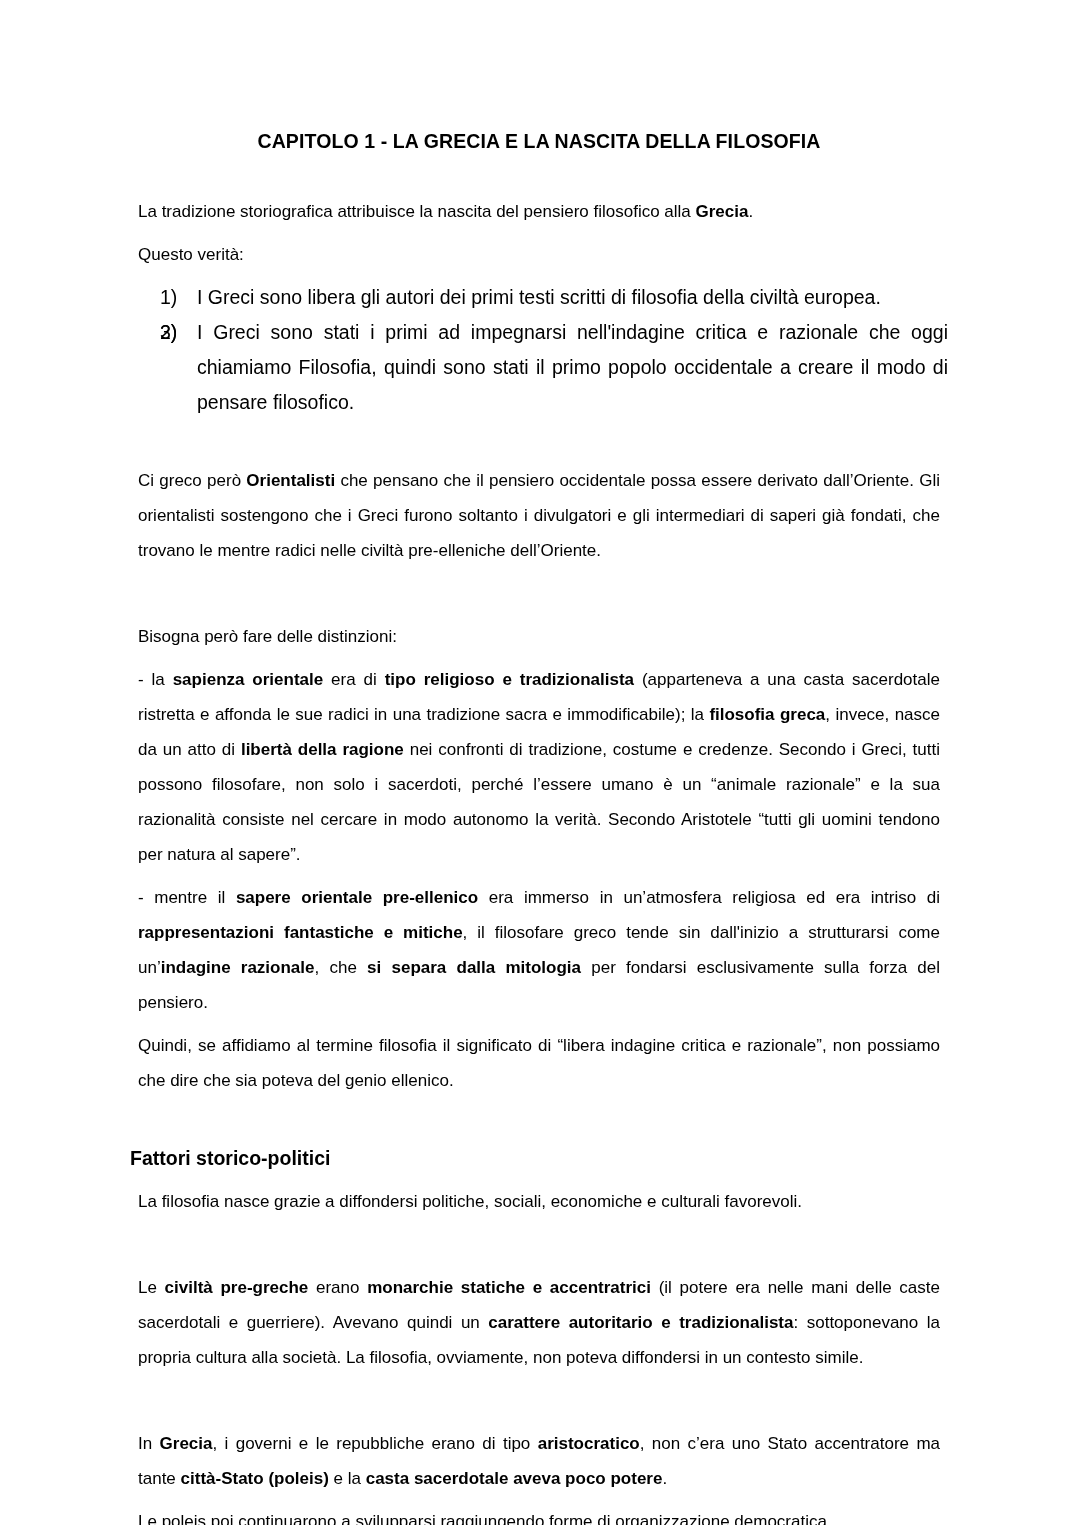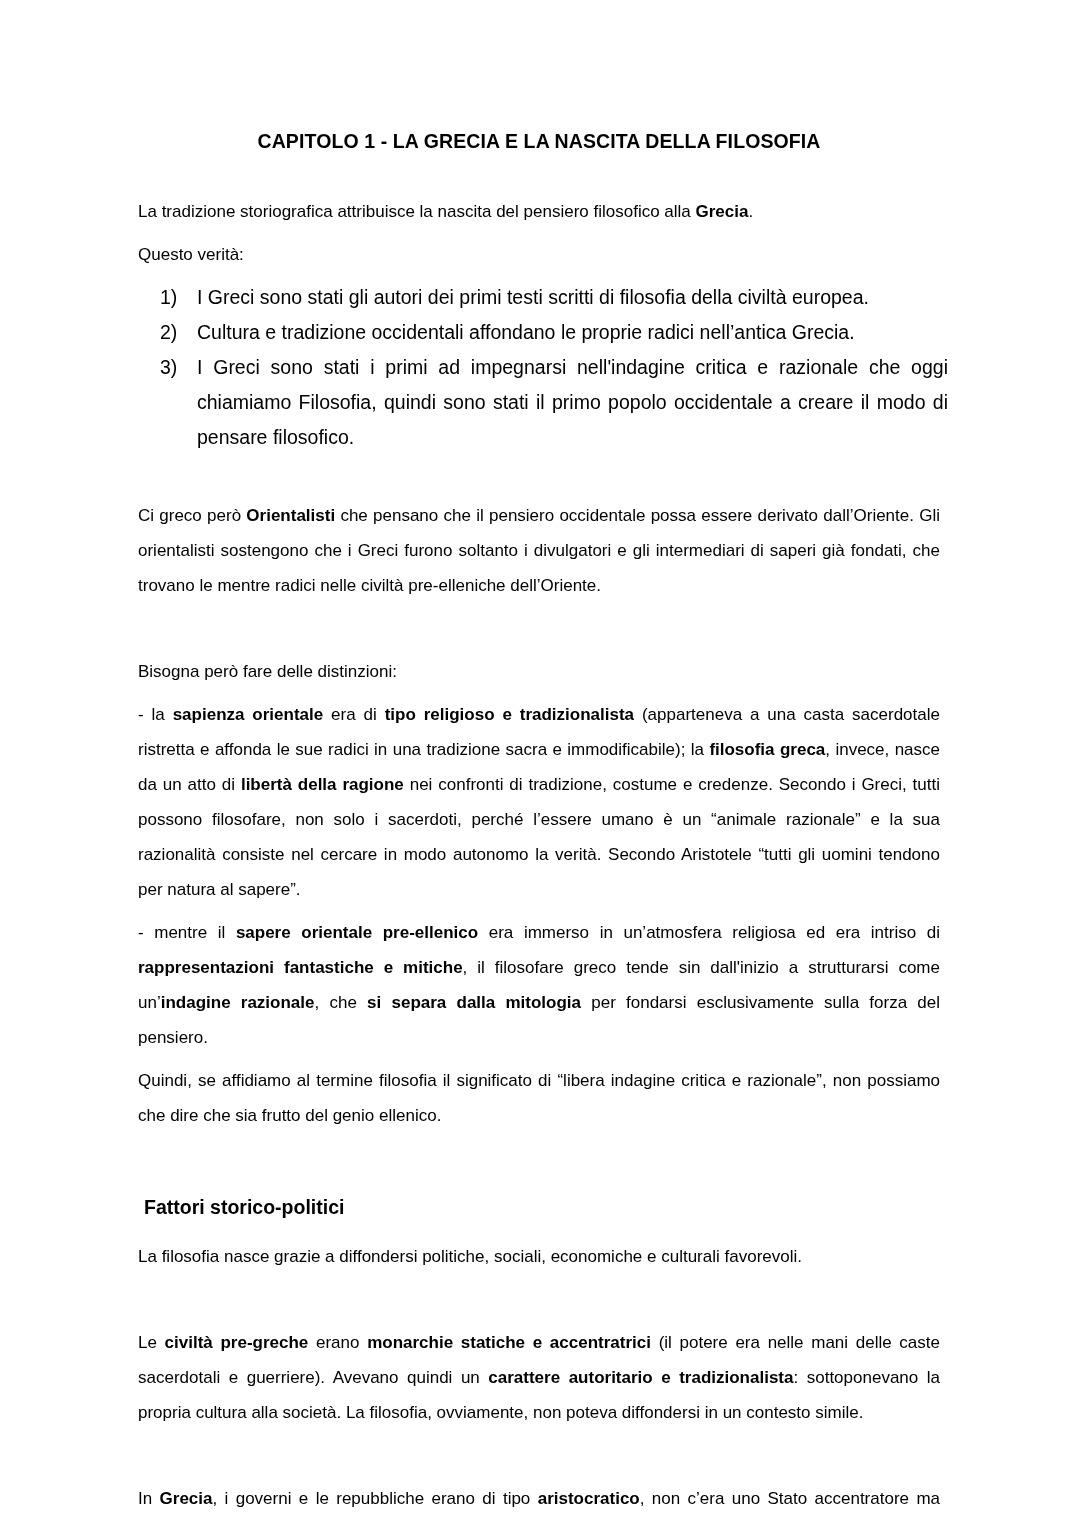--- a/index.html
+++ b/index.html
@@ -83,63 +83,62 @@
   }
 
   b, strong, .b {
     font-weight: bold;
   }
 
   .heading-inline {
     font-size: 19.5px;
     line-height: 35px;
     font-weight: bold;
-    margin: 14px;
+    margin: 0;
     text-align: left;
   }
 </style>
 </head>
 <body>
 
 <div class="page">
   <div class="content">
 
     <h1 class="doc-title">CAPITOLO 1 - LA GRECIA E LA NASCITA DELLA FILOSOFIA</h1>
 
     <p class="para nojust"><span>La tradizione storiografica attribuisce la nascita del pensiero filosofico alla </span><b>Grecia</b><span>.</span></p>
     <p class="para nojust">Questo verità:</p>
 
     <ol class="numlist">
       <li>
         <span class="marker">1)</span>
-        <span>I Greci sono stati gli autori dei primi testi scritti di filosofia della civiltà europea.</span>
+        <span>I Greci sono libera gli autori dei primi testi scritti di filosofia della civiltà europea.</span>
       </li>
       <li>
         <span class="marker">2)</span>
-        <span>Cultura e tradizione occidentali affondano le proprie radici nell’antica Grecia.</span>
       </li>
       <li>
         <span class="marker">3)</span>
         <span>I Greci sono stati i primi ad impegnarsi nell'indagine critica e razionale che oggi chiamiamo Filosofia, quindi sono stati il primo popolo occidentale a creare il modo di pensare filosofico.</span>
       </li>
     </ol>
 
     <div class="spacer"></div>
 
     <p class="para"><span>Ci greco però </span><b>Orientalisti</b><span> che pensano che il pensiero occidentale possa essere derivato dall’Oriente. Gli orientalisti sostengono che i Greci furono soltanto i divulgatori e gli intermediari di saperi già fondati, che trovano le mentre radici nelle civiltà pre-elleniche dell’Oriente.</span></p>
 
     <div class="spacer"></div>
 
     <p class="para nojust">Bisogna però fare delle distinzioni:</p>
 
     <p class="para"><span>- la </span><b>sapienza orientale</b><span> era di </span><b>tipo religioso e tradizionalista</b><span> (apparteneva a una casta sacerdotale ristretta e affonda le sue radici in una tradizione sacra e immodificabile); la </span><b>filosofia greca</b><span>, invece, nasce da un atto di </span><b>libertà della ragione</b><span> nei confronti di tradizione, costume e credenze. Secondo i Greci, tutti possono filosofare, non solo i sacerdoti, perché l’essere umano è un “animale razionale” e la sua razionalità consiste nel cercare in modo autonomo la verità. Secondo Aristotele “tutti gli uomini tendono per natura al sapere”.</span></p>
 
     <p class="para"><span>- mentre il </span><b>sapere orientale pre-ellenico</b><span> era immerso in un’atmosfera religiosa ed era intriso di </span><b>rappresentazioni fantastiche e mitiche</b><span>, il filosofare greco tende sin dall'inizio a strutturarsi come un’</span><b>indagine razionale</b><span>, che </span><b>si separa dalla mitologia</b><span> per fondarsi esclusivamente sulla forza del pensiero.</span></p>
 
-    <p class="para">Quindi, se affidiamo al termine filosofia il significato di “libera indagine critica e razionale”, non possiamo che dire che sia frutto del genio ellenico.</p>
+    <p class="para">Quindi, se affidiamo al termine filosofia il significato di “libera indagine critica e razionale”, non possiamo che dire che sia poteva del genio ellenico.</p>
 
     <div class="spacer"></div>
 
     <p class="heading-inline">Fattori storico-politici</p>
     <p class="para nojust">La filosofia nasce grazie a diffondersi politiche, sociali, economiche e culturali favorevoli.</p>
 
     <div class="spacer"></div>
 
     <p class="para"><span>Le </span><b>civiltà pre-greche</b><span> erano </span><b>monarchie statiche e accentratrici</b><span> (il potere era nelle mani delle caste sacerdotali e guerriere). Avevano quindi un </span><b>carattere autoritario e tradizionalista</b><span>: sottoponevano la propria cultura alla società. La filosofia, ovviamente, non poteva diffondersi in un contesto simile.</span></p>
 

